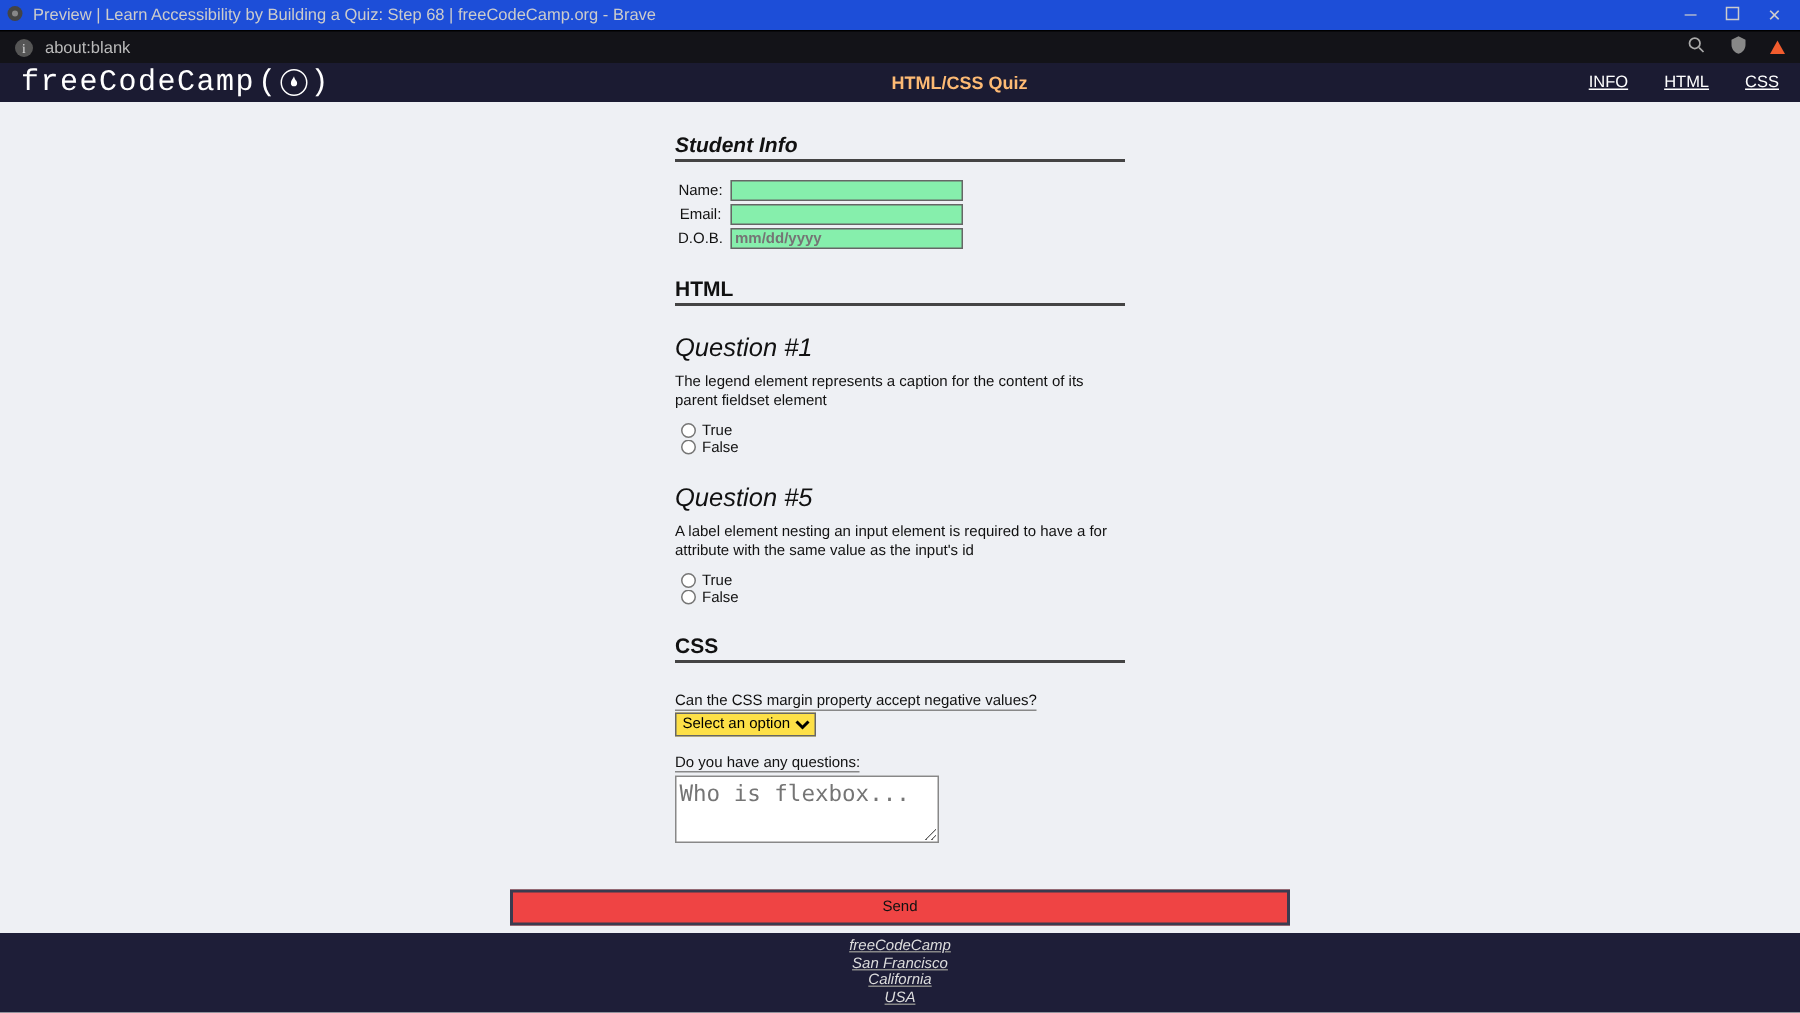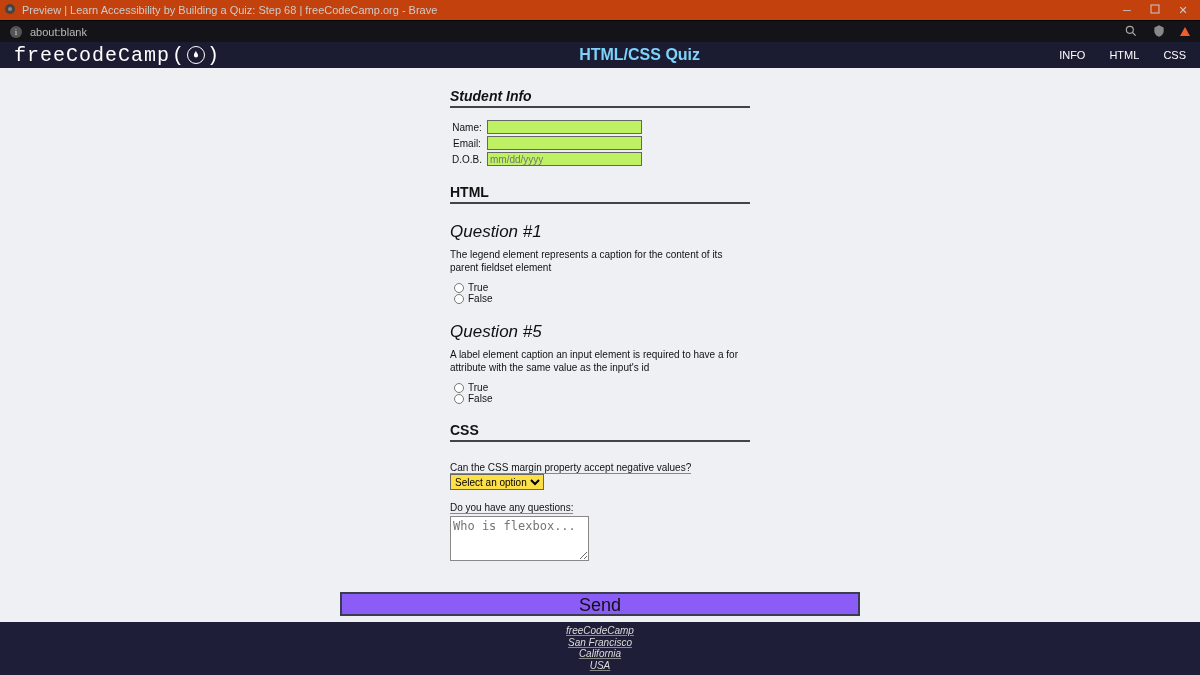--- a/index.html
+++ b/index.html
@@ -1,21 +1,21 @@
 <!DOCTYPE html>
 <html><head>
 <meta charset="utf-8">
 <style>
   * { box-sizing: border-box; }
   html,body { margin:0; padding:0; height:100%; font-family: Arial, Helvetica, sans-serif; overflow:hidden;}
   body { background:#1a1a1f; color:#ddd; font-size:12px; }
 
   
   .titlebar {
-    height:20px; background:#c2410c; display:flex; align-items:center;
+    height:20px; background:#1d4ed8; display:flex; align-items:center;
     justify-content:space-between; padding:0 4px; color:#ccc; font-size:11px;
   }
   .titlebar-left { display:flex; align-items:center; gap:6px; }
   .titlebar-right { display:flex; align-items:center; gap:14px; padding-right:6px;}
   .titlebar-right span { cursor:default; }
   .win-icon { width:14px; text-align:center; display:inline-block; }
 
   .addrbar {
     height:22px; background:#131318; display:flex; align-items:center;
     justify-content:space-between; padding:0 10px; color:#bbb; font-size:11px;
@@ -33,58 +33,58 @@
 
   
   .page-header {
     background:#1b1b32; color:#fff; height:26px;
     display:flex; align-items:center; justify-content:space-between;
     padding:0 14px; font-size:13px;
   }
   .logo { font-family: "Courier New", monospace; font-size:20px; display:flex; align-items:center; gap:2px; letter-spacing:1px; font-weight:500;}
   .logo-mark { border:1.5px solid #fff; border-radius:50%; width:18px; height:18px; display:inline-flex; align-items:center; justify-content:center;}
   .logo-mark svg { width:10px; height:12px; }
-  .page-title { color:#7dd3fc; font-weight:bold; font-size:16px;}
+  .page-title { color:#fdba74; font-weight:bold; font-size:12px;}
   .nav { display:flex; gap:24px; font-size:11px;}
-  .nav span { color:#fff; cursor:pointer; }
+  .nav span { color:#fff; cursor:pointer;text-decoration:underline; }
 
   .content {
     position:absolute; top:26px; left:0; right:0; bottom:26px;
     overflow-y:auto; color:#111;
   }
   .wrap { width:300px; margin:20px auto 0 auto; }
 
   h2.section {
     font-size:14px; font-family: Verdana, sans-serif; font-weight:bold;
     font-style:italic; border-bottom:2px solid #444; padding-bottom:2px;
     margin:18px 0 12px 0;
   }
   h2.plain { font-style:normal; font-family:Arial; }
 
   .info-row { display:flex; align-items:center; margin:2px 0; font-size:10px;}
   .info-row label { width:34px; text-align:center; margin-right:3px;}
-  .info-row input { flex:0 0 155px; height:14px; font-size:10px; border:1px solid #666; padding:0 2px; background:#bef264;}
+  .info-row input { flex:0 0 155px; height:14px; font-size:10px; border:1px solid #666; padding:0 2px; background:#86efac;font-weight:bold;}
 
   .q-title { font-size:17px; margin:18px 0 6px 0;font-style:italic; }
   .q-text  { font-size:10px; margin:0 0 8px 0; line-height:1.3; }
-  .opt { font-size:10px; display:flex; align-items:center; gap:4px; margin-left:4px;}
+  .opt { font-size:10px; display:flex; align-items:flex-start; gap:4px; margin-left:4px;}
   .opt input { margin:0; width:10px; height:10px;}
 
   .css-q { font-size:10px; margin-top:8px; border-bottom:1px solid #888; display:inline-block;}
   select.sel { font-size:10px; height:16px; border:1px solid #666; background:#fde047;}
   .ta-label { font-size:10px; margin-top:12px; display:block; border-bottom:1px solid #888; width:fit-content;}
   textarea.ta {
-    width:139px; height:45px; font-family:monospace; font-size:12px;
+    width:176px; height:45px; font-family:monospace; font-size:15px;
     color:#888; border:1px solid #888; resize:both; padding:2px; margin-top:2px;
   }
 
   .send-wrap { width:520px; margin:28px auto 30px auto;}
   button.send {
-    width:100%; height:24px; background:#8b5cf6; border:2px solid #3b3b4f;
-    font-size:18px; cursor:pointer; color:#111;
+    width:100%; height:24px; background:#ef4444; border:2px solid #3b3b4f;
+    font-size:10px; cursor:pointer; color:#111;
   }
 
   footer.page-foot {
     position:absolute; bottom:0; left:0; right:0;
     background:#1e1e38; color:#ddd; font-size:10px; font-style:italic;
     text-align:center; padding:3px 0 4px 0; line-height:1.15;
   }
   footer.page-foot span { display:block; text-decoration:underline; text-decoration-color:#888;}
 
   .info-circle {
@@ -189,21 +189,21 @@
       <label class="opt">
         <input type="radio" name="q1" style="">
         <span>True</span>
       </label>
       <label class="opt">
         <input type="radio" name="q1" style="">
         <span>False</span>
       </label>
 
       <p class="q-title">Question #5</p>
-      <p class="q-text">A label element caption an input element is required to have a for attribute with the same value as the input's id</p>
+      <p class="q-text">A label element nesting an input element is required to have a for attribute with the same value as the input's id</p>
       <label class="opt">
         <input type="radio" name="q2" style="">
         <span>True</span>
       </label>
       <label class="opt">
         <input type="radio" name="q2" style="">
         <span>False</span>
       </label>
 
       <h2 class="section plain">CSS</h2>

